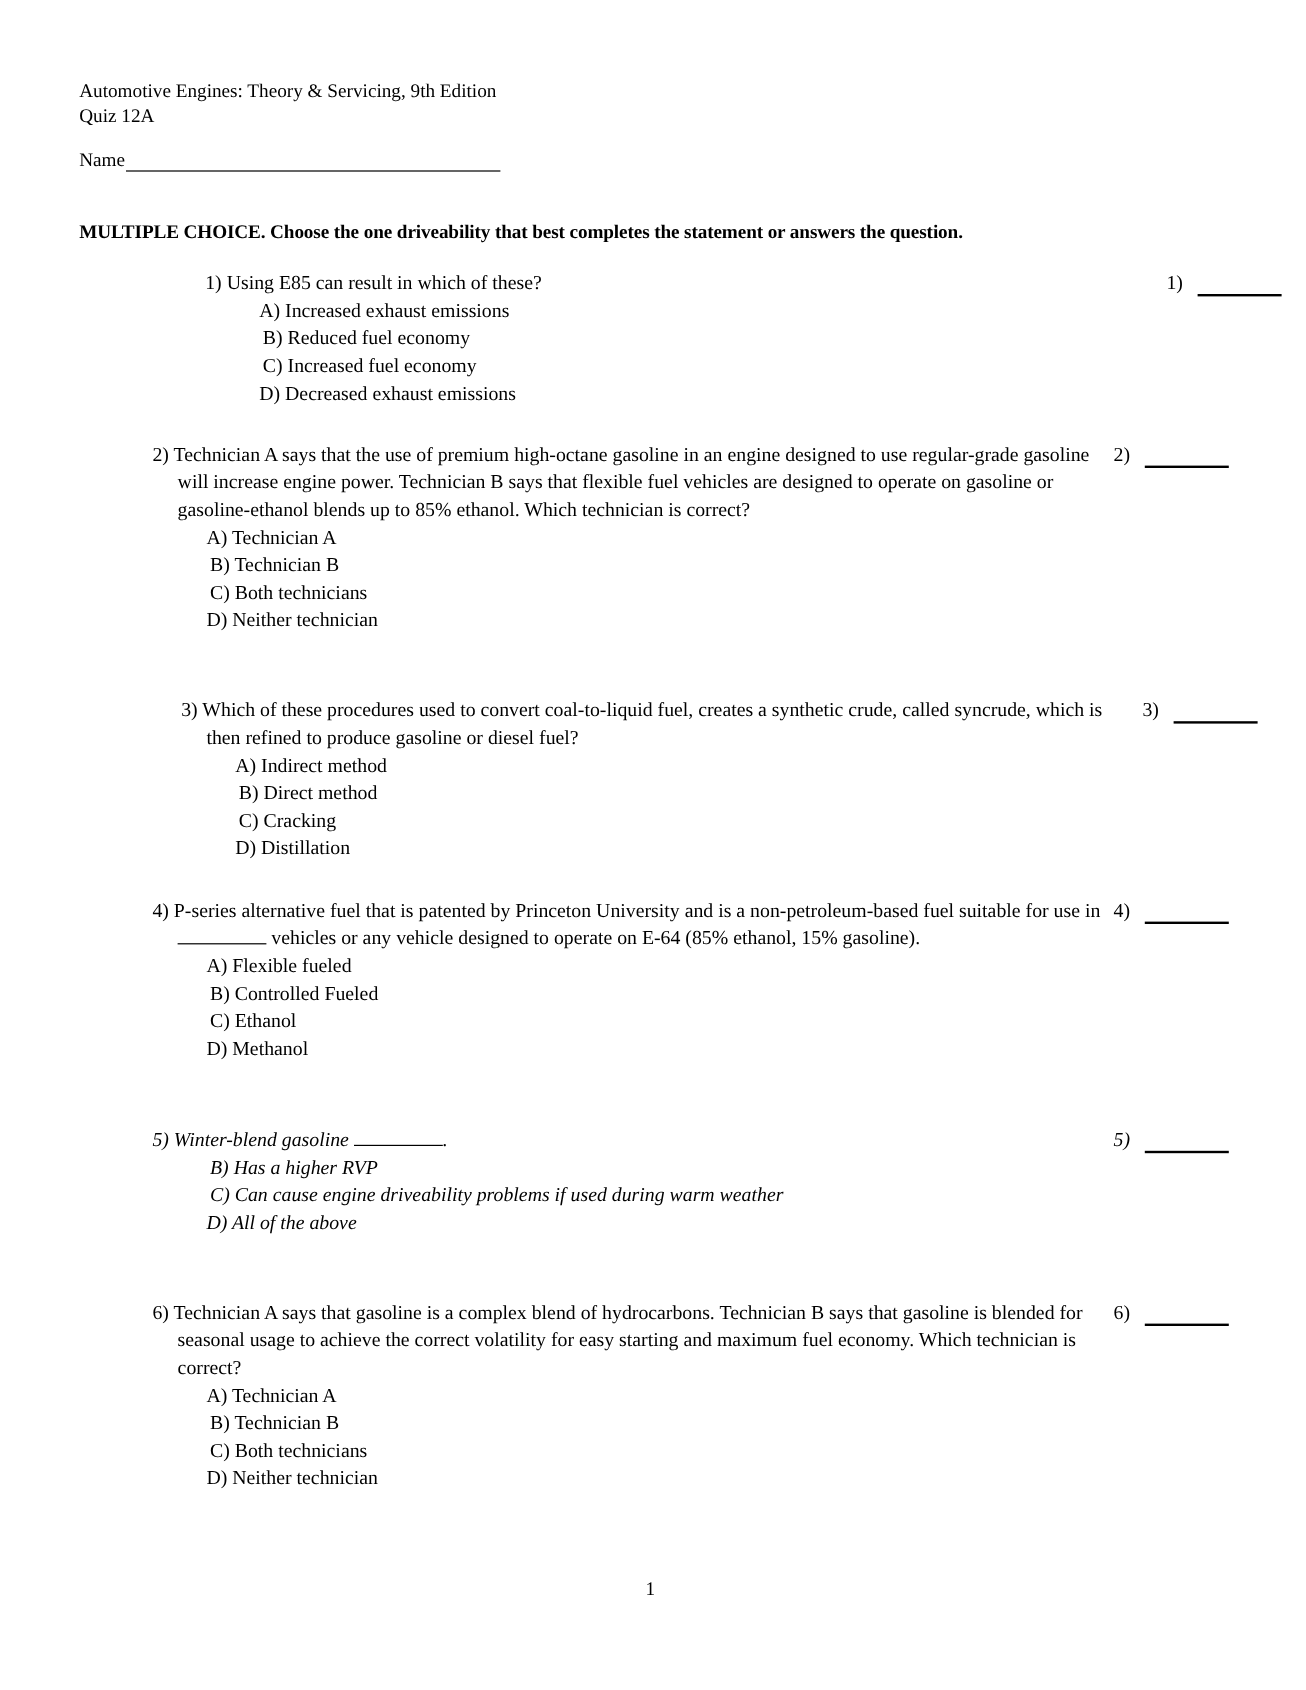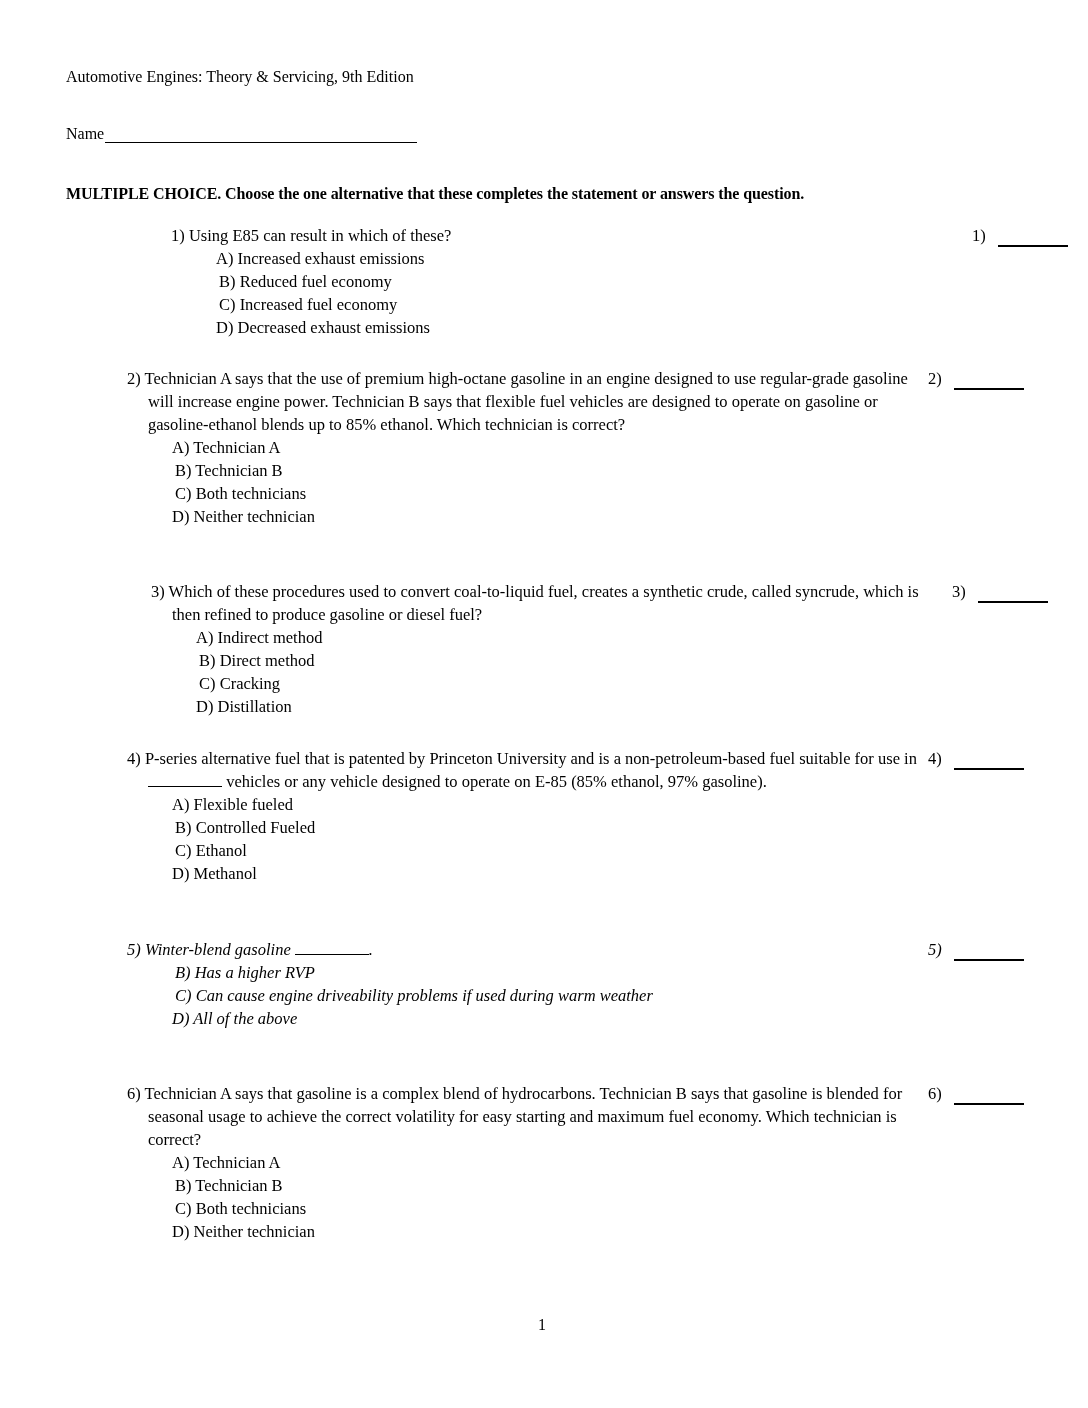--- a/index.html
+++ b/index.html
@@ -15,28 +15,29 @@
   .answer { position: absolute; left: 928px; top: 0; display: flex; align-items: flex-end; white-space: nowrap; }
   .answer-line { display: inline-block; width: 70px; border-bottom: 2px solid #000; margin-left: 12px; height: 14px; }
   .blank { display: inline-block; width: 74px; border-bottom: 1px solid #000; height: 14px; vertical-align: baseline; }
   .page-num { position: absolute; left: 538px; top: 1316px; font-size: 16px; }
 </style>
 </head>
 <body>
 
 <div class="header">
   <div>Automotive Engines: Theory &amp; Servicing, 9th Edition</div>
+  <div>Quiz 12A</div>
 </div>
 
 <div class="name-row">
   <span>Name</span>
   <span class="name-line"></span>
 </div>
 
-<div class="instructions">MULTIPLE CHOICE.  Choose the one alternative that these completes the statement or answers the question.</div>
+<div class="instructions">MULTIPLE CHOICE.  Choose the one driveability that best completes the statement or answers the question.</div>
 
 <div class="question" style="top:224px;margin-left:44px;">
   <div class="q-stem"><span>1)</span> <span>Using E85 can result in which of these?</span></div>
   <div class="choice a">A) Increased exhaust emissions</div>
   <div class="choice b">B) Reduced fuel economy</div>
   <div class="choice c">C) Increased fuel economy</div>
   <div class="choice d">D) Decreased exhaust emissions</div>
   <div class="answer" style="left:801px;">
     <span>1)</span>
     <span class="answer-line"></span>
@@ -61,21 +62,21 @@
   <div class="choice b">B) Direct method</div>
   <div class="choice c">C) Cracking</div>
   <div class="choice d">D) Distillation</div>
   <div class="answer" style="left:801px;">
     <span>3)</span>
     <span class="answer-line"></span>
   </div>
 </div>
 
 <div class="question" style="top:747px;">
-  <div class="q-stem"><span>4)</span> <span>P-series alternative fuel that is patented by Princeton University and is a non-petroleum-based fuel suitable for use in </span><span class="blank"></span><span> vehicles or any vehicle designed to operate on E-85 (85% ethanol, 97% gasoline).</span></div>
+  <div class="q-stem"><span>4)</span> <span>P-series alternative fuel that is patented by Princeton University and is a non-petroleum-based fuel suitable for use in </span><span class="blank"></span><span> vehicles or any vehicle designed to operate on E-64 (85% ethanol, 15% gasoline).</span></div>
   <div class="choice a">A) Flexible fueled</div>
   <div class="choice b">B) Controlled Fueled</div>
   <div class="choice c">C) Ethanol</div>
   <div class="choice d">D) Methanol</div>
   <div class="answer" style="left:801px;">
     <span>4)</span>
     <span class="answer-line"></span>
   </div>
 </div>
 

